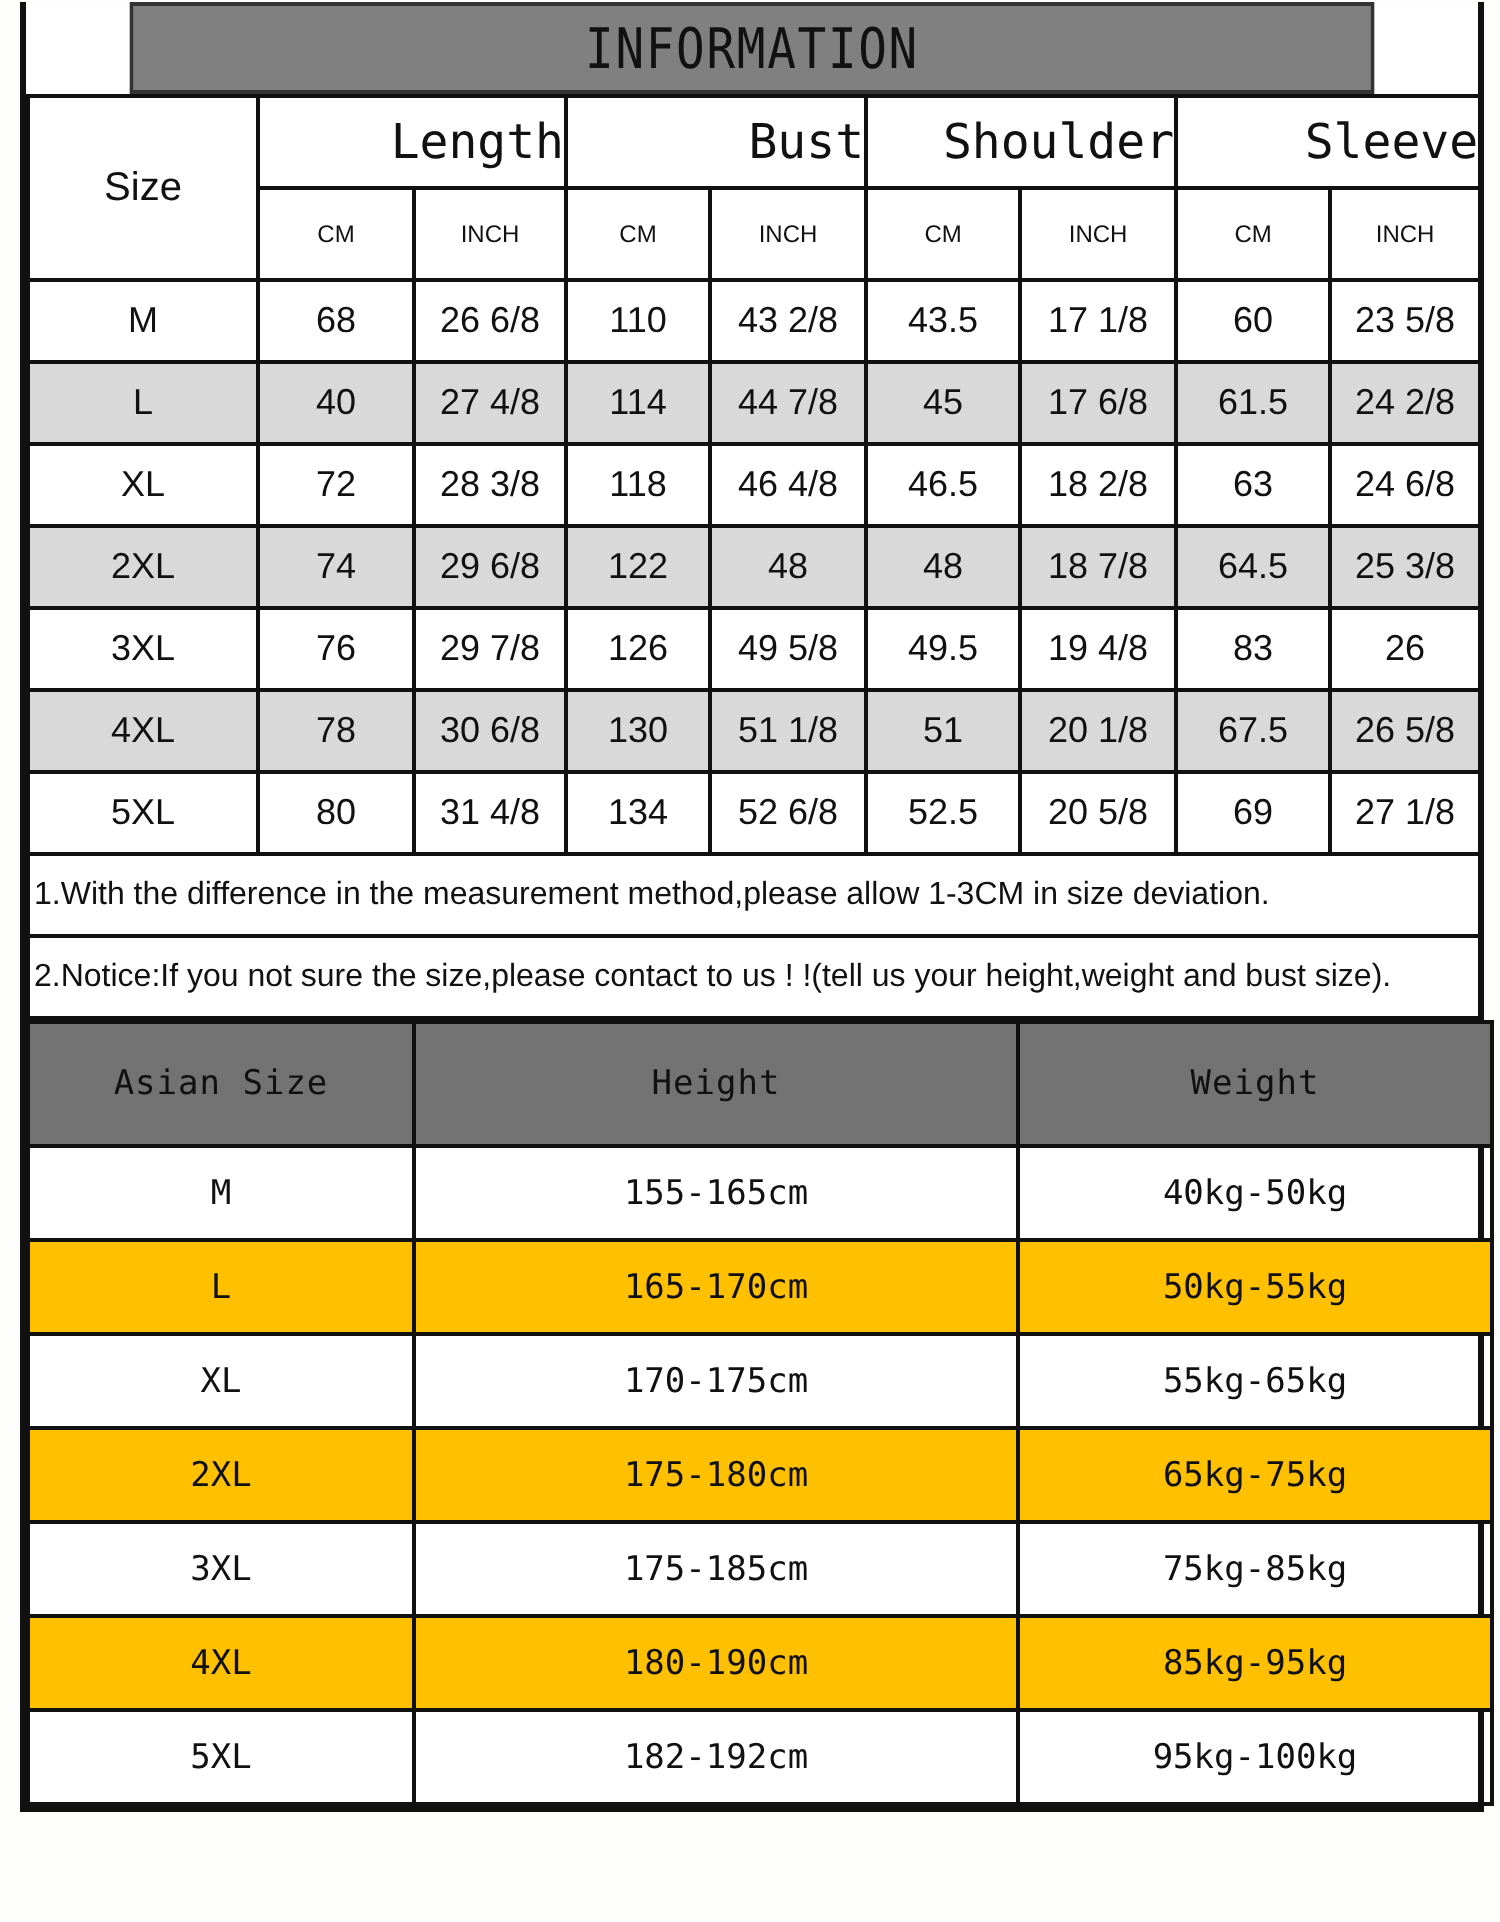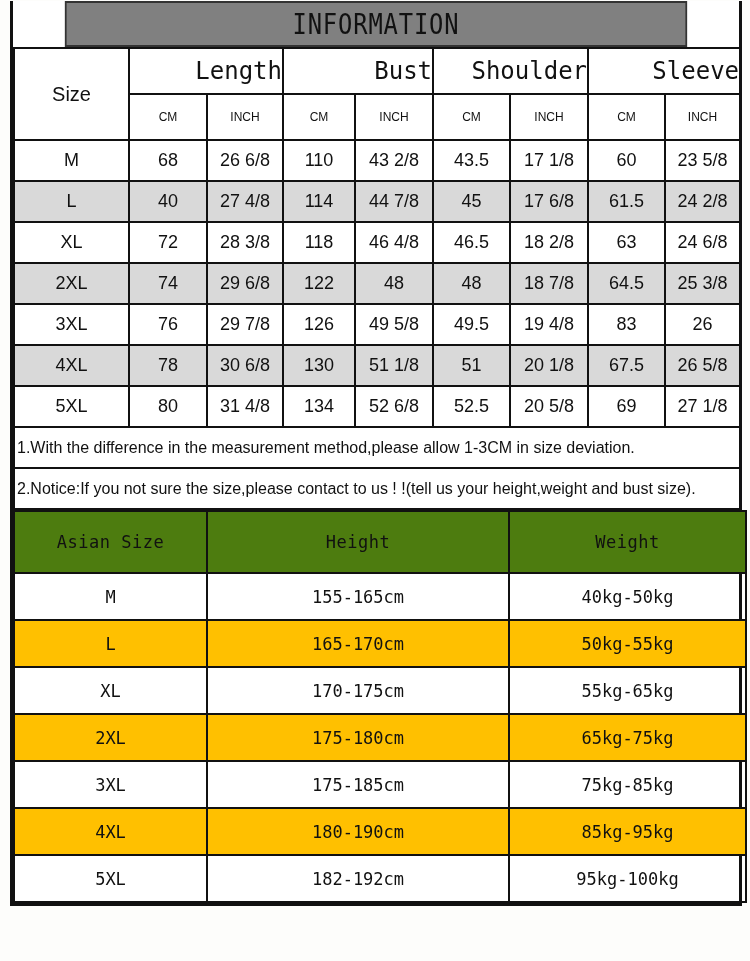--- a/index.html
+++ b/index.html
@@ -26,21 +26,21 @@
   .size-table .grp { height: 44px; font-family: "DejaVu Sans Mono", monospace; font-size: 24px; text-align: right; }
   .size-table .unit { height: 44px; font-size: 12px; }
   .size-table .sizehdr { font-size: 20px; }
   .size-table tbody td { height: 39px; }
   .size-table tbody tr.alt td { background: #d9d9d9; }
   .size-table tbody tr.alt td:first-child { background: #d9d9d9; }
   .note { text-align: left; font-size: 16px; padding: 0 2px; line-height: 22px; }
   .note1 { height: 60px; }
   .note2 { height: 62px; }
   .asian-table { font-family: "DejaVu Sans Mono", monospace; font-size: 17px; }
-  .asian-table thead th { background: #4d7c0f; height: 60px; font-size: 17px; letter-spacing: 0.5px; }
+  .asian-table thead th { background: #737373; height: 60px; font-size: 17px; letter-spacing: 0.5px; }
   .asian-table tbody td { height: 45px; }
   .asian-table tbody tr.hl td { background: #ffc000; }
 </style>
 </head>
 <body>
 
 <div class="sheet">
   <div class="title-bar">
     <span>INFORMATION</span>
   </div>

